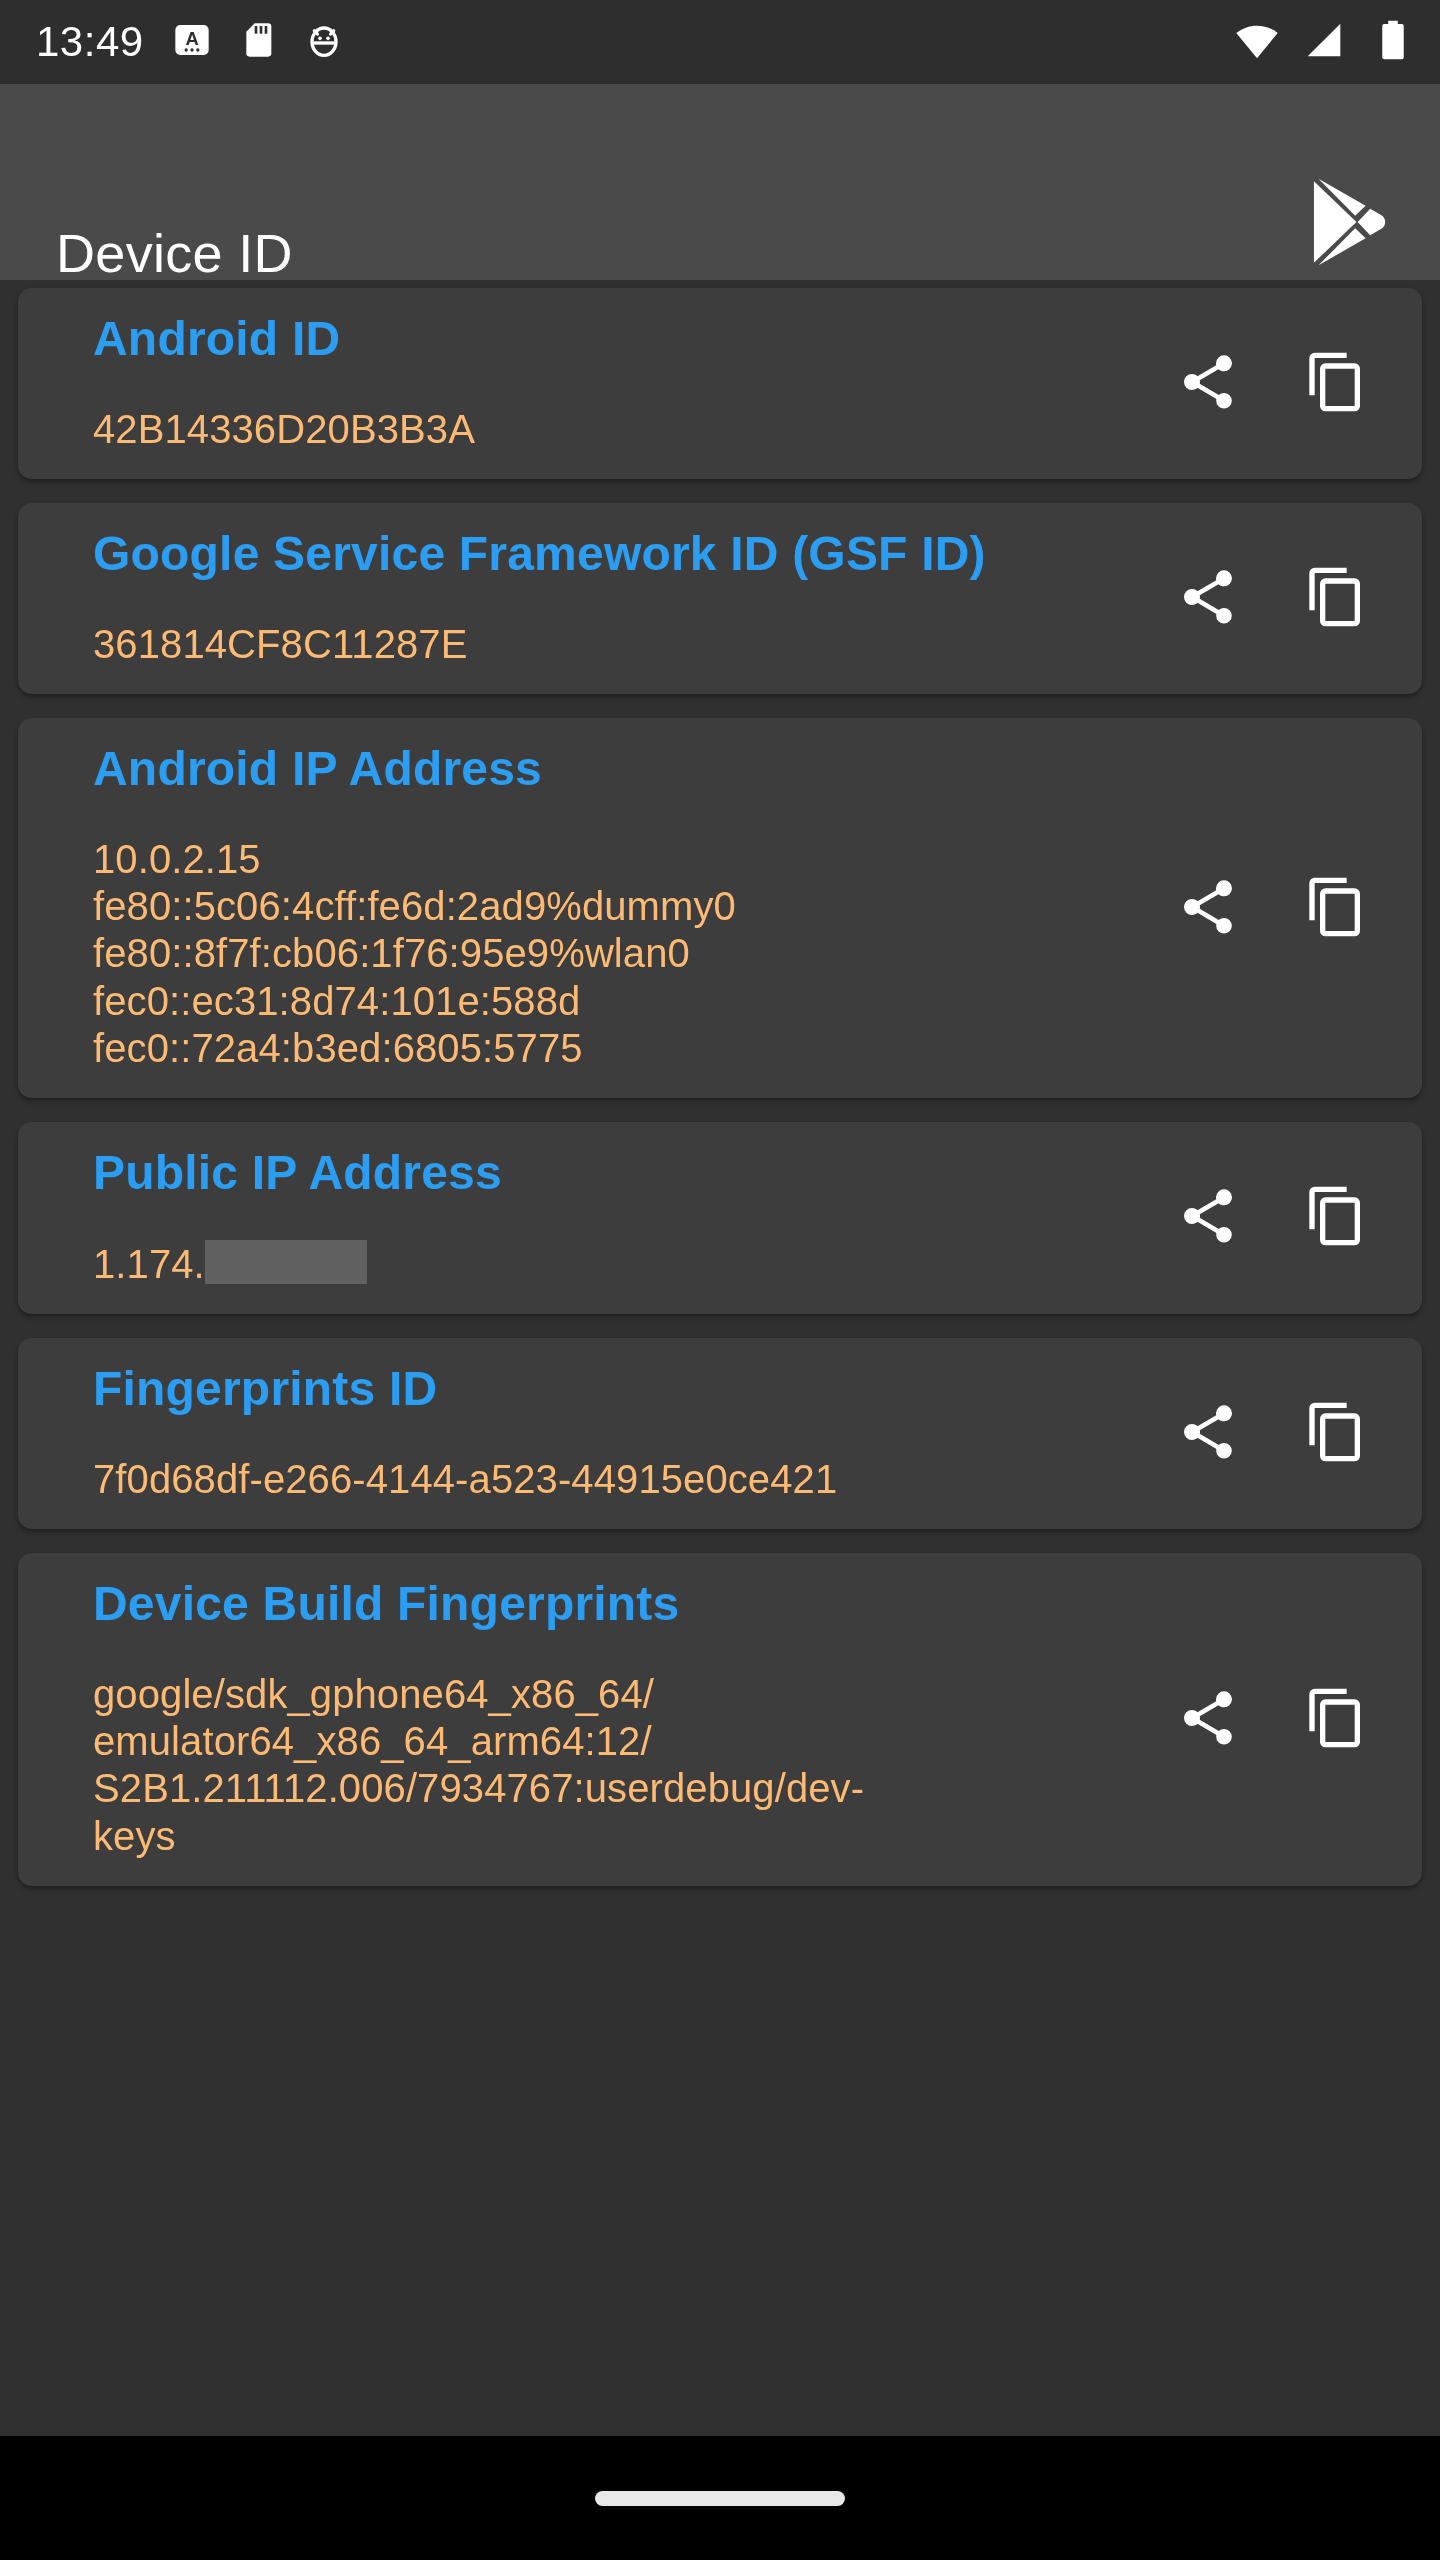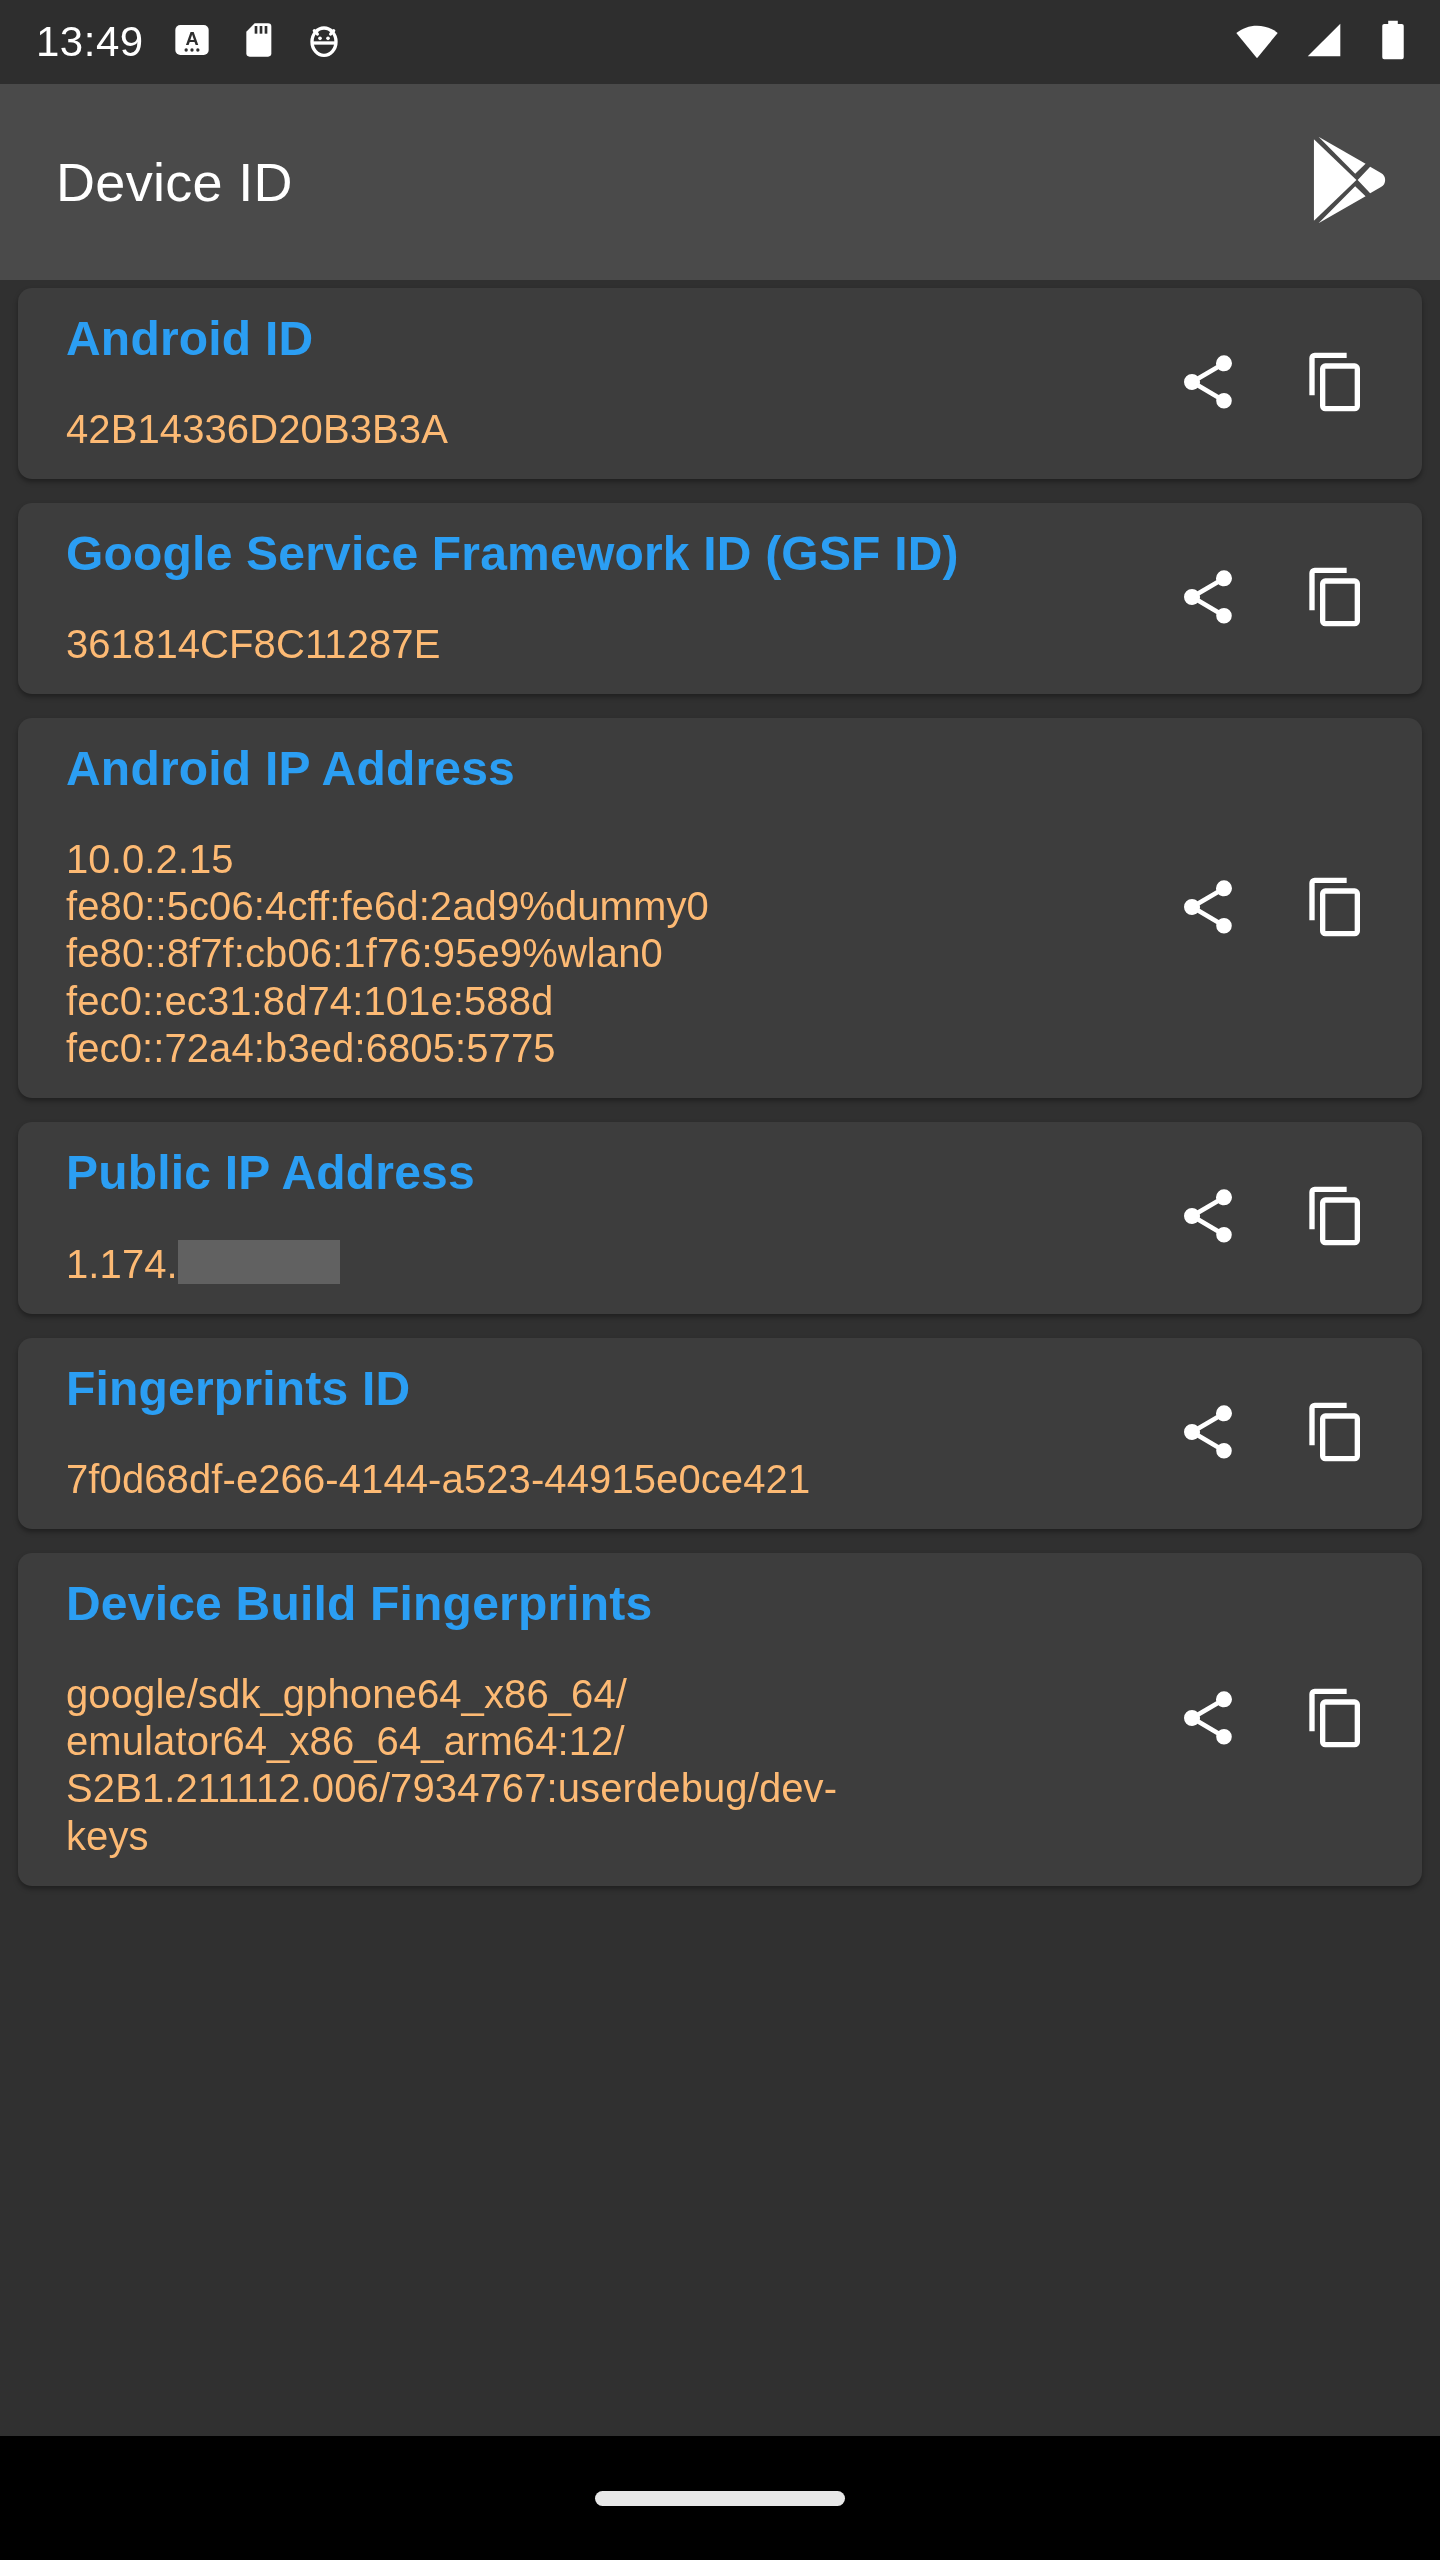--- a/index.html
+++ b/index.html
@@ -55,21 +55,21 @@
     gap: 22px;
   }
   .sicon { display: block; }
 
   
   .app-bar {
     flex: 0 0 196px;
     height: 196px;
     background: #4a4a4a;
     display: flex;
-    align-items: center;
+    align-items: flex-end;
     padding: 0 38px 0 56px;
     box-sizing: border-box;
   }
   .app-title {
     color: #ffffff;
     font-size: 54px;
     font-weight: 400;
     letter-spacing: 0.3px;
     line-height: 1;
     flex: 1 1 auto;
@@ -96,21 +96,21 @@
     margin: 0 18px 24px 18px;
     box-shadow: 0 3px 5px rgba(0,0,0,0.35);
     display: flex;
     align-items: center;
     box-sizing: border-box;
     min-height: 180px;
     padding: 26px 0 26px 0;
   }
   .card-body {
     flex: 1 1 auto;
-    padding-left: 48px;
+    padding-left: 75px;
     padding-right: 12px;
     min-width: 0;
   }
   .card-title {
     color: #2b9ef3;
     font-size: 48px;
     font-weight: 700;
     line-height: 1.06;
     margin: 0 0 4px 0;
     letter-spacing: 0.2px;

